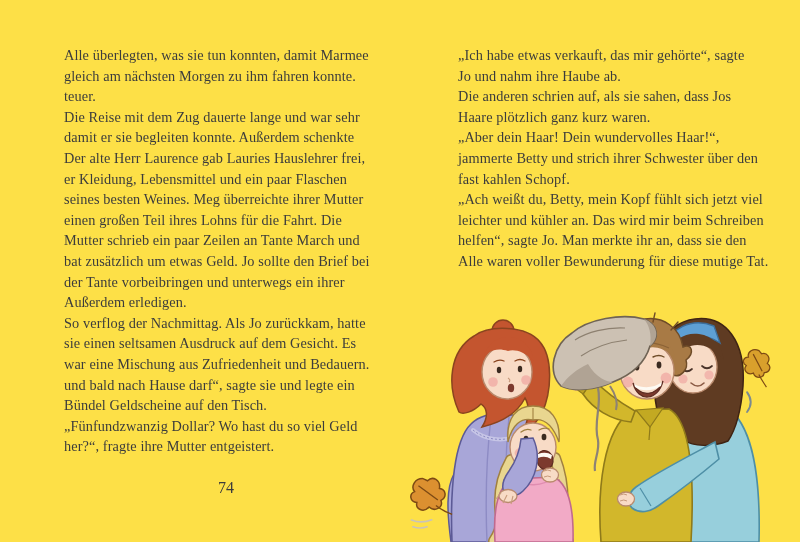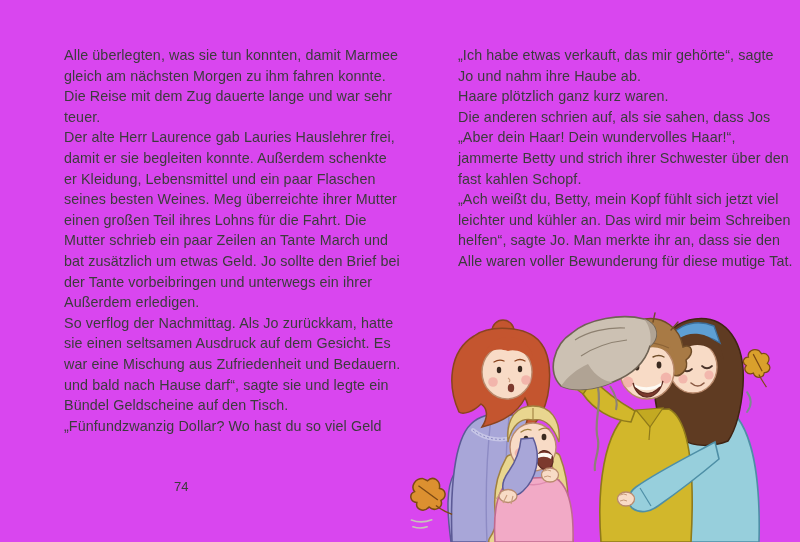--- a/index.html
+++ b/index.html
@@ -1,65 +1,66 @@
 <!DOCTYPE html>
 <html><head>
 <meta charset="utf-8">
 <style>
   html,body{margin:0;padding:0;background:#ffffff;}
   #spread{
-    position:relative;width:800px;height:542px;background:#d946ef;
-    font-family:Liberation Sans, sans-serif;color:#3c3c3c;overflow:hidden;
+    position:relative;width:800px;height:542px;background:#fde047;
+    font-family:Liberation Serif, serif;color:#3c3c3c;overflow:hidden;
   }
   .text-block{position:absolute;top:45px;}
   .text-block .line{
     white-space:nowrap;
     font-size:14.3px;line-height:20.6px;letter-spacing:.1px;
   }
   #left-text{left:64px;width:340px;}
   #right-text{left:458px;width:340px;}
   #page-num{
-    position:absolute;left:174px;top:479px;width:90px;text-align:left;
-    font-size:13px;color:#3c3c3c;
+    position:absolute;left:144px;top:479px;width:90px;text-align:right;
+    font-size:16px;color:#3c3c3c;
   }
   #illustration{position:absolute;left:395px;top:290px;}
 </style>
 </head>
 <body>
 
 <div id="spread">
 
   <div id="left-text" class="text-block">
     <div class="line">Alle überlegten, was sie tun konnten, damit Marmee</div>
     <div class="line">gleich am nächsten Morgen zu ihm fahren konnte.</div>
+    <div class="line">teuer.</div>
     <div class="line">Die Reise mit dem Zug dauerte lange und war sehr</div>
-    <div class="line">teuer.</div>
+    <div class="line">damit er sie begleiten konnte. Außerdem schenkte</div>
     <div class="line">Der alte Herr Laurence gab Lauries Hauslehrer frei,</div>
-    <div class="line">damit er sie begleiten konnte. Außerdem schenkte</div>
     <div class="line">er Kleidung, Lebensmittel und ein paar Flaschen</div>
     <div class="line">seines besten Weines. Meg überreichte ihrer Mutter</div>
     <div class="line">einen großen Teil ihres Lohns für die Fahrt. Die</div>
     <div class="line">Mutter schrieb ein paar Zeilen an Tante March und</div>
     <div class="line">bat zusätzlich um etwas Geld. Jo sollte den Brief bei</div>
     <div class="line">der Tante vorbeibringen und unterwegs ein ihrer</div>
     <div class="line">Außerdem erledigen.</div>
     <div class="line">So verflog der Nachmittag. Als Jo zurückkam, hatte</div>
     <div class="line">sie einen seltsamen Ausdruck auf dem Gesicht. Es</div>
     <div class="line">war eine Mischung aus Zufriedenheit und Bedauern.</div>
     <div class="line">und bald nach Hause darf“, sagte sie und legte ein</div>
     <div class="line">Bündel Geldscheine auf den Tisch.</div>
     <div class="line">„Fünfundzwanzig Dollar? Wo hast du so viel Geld</div>
+    <div class="line">her?“, fragte ihre Mutter entgeistert.</div>
   </div>
   <div id="page-num">74</div>
 
   <div id="right-text" class="text-block">
     <div class="line">„Ich habe etwas verkauft, das mir gehörte“, sagte</div>
     <div class="line">Jo und nahm ihre Haube ab.</div>
+    <div class="line">Die anderen schrien auf, als sie sahen, dass Jos</div>
     <div class="line">Haare plötzlich ganz kurz waren.</div>
-    <div class="line">Die anderen schrien auf, als sie sahen, dass Jos</div>
     <div class="line">„Aber dein Haar! Dein wundervolles Haar!“,</div>
     <div class="line">jammerte Betty und strich ihrer Schwester über den</div>
     <div class="line">fast kahlen Schopf.</div>
     <div class="line">„Ach weißt du, Betty, mein Kopf fühlt sich jetzt viel</div>
     <div class="line">leichter und kühler an. Das wird mir beim Schreiben</div>
     <div class="line">helfen“, sagte Jo. Man merkte ihr an, dass sie den</div>
     <div class="line">Alle waren voller Bewunderung für diese mutige Tat.</div>
   </div>
 
   <svg id="illustration" width="405" height="252" viewBox="0 0 405 252">

